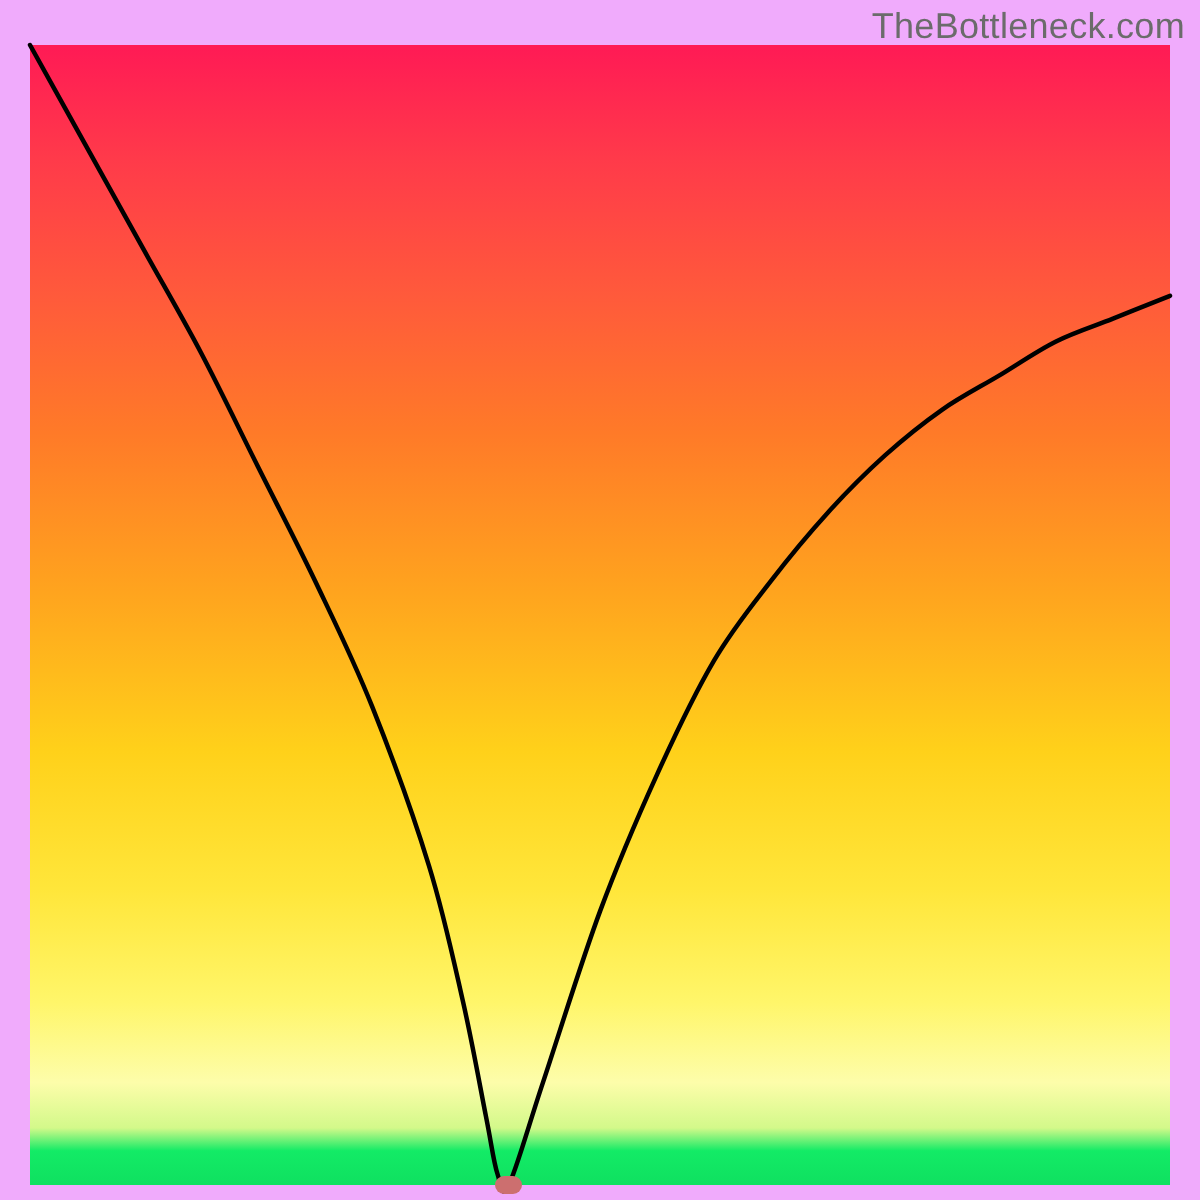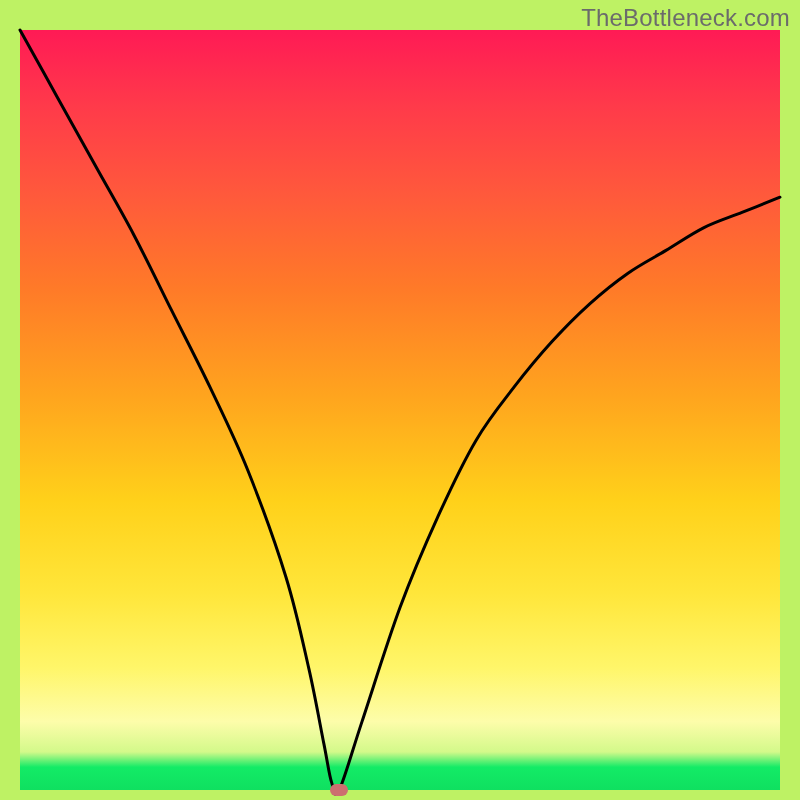--- a/index.html
+++ b/index.html
@@ -8,21 +8,21 @@
     width: 800px;
     height: 800px;
     overflow: hidden;
     font-family: Arial, Helvetica, sans-serif;
     background: #000;
   }
   .frame {
     position: relative;
     width: 800px;
     height: 800px;
-    background: #bef264;
+    background: #f0abfc;
   }
   .watermark {
     position: absolute;
     top: 4px;
     right: 10px;
     color: #6b6b6b;
     font-size: 24px;
     font-weight: 500;
     letter-spacing: 0.2px;
     user-select: none;

